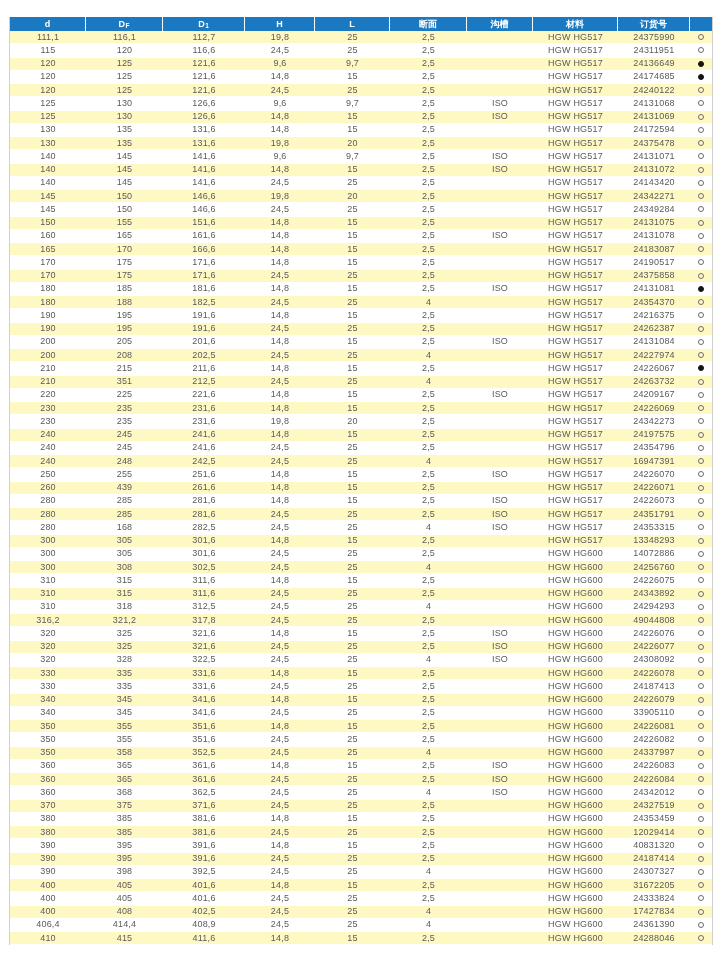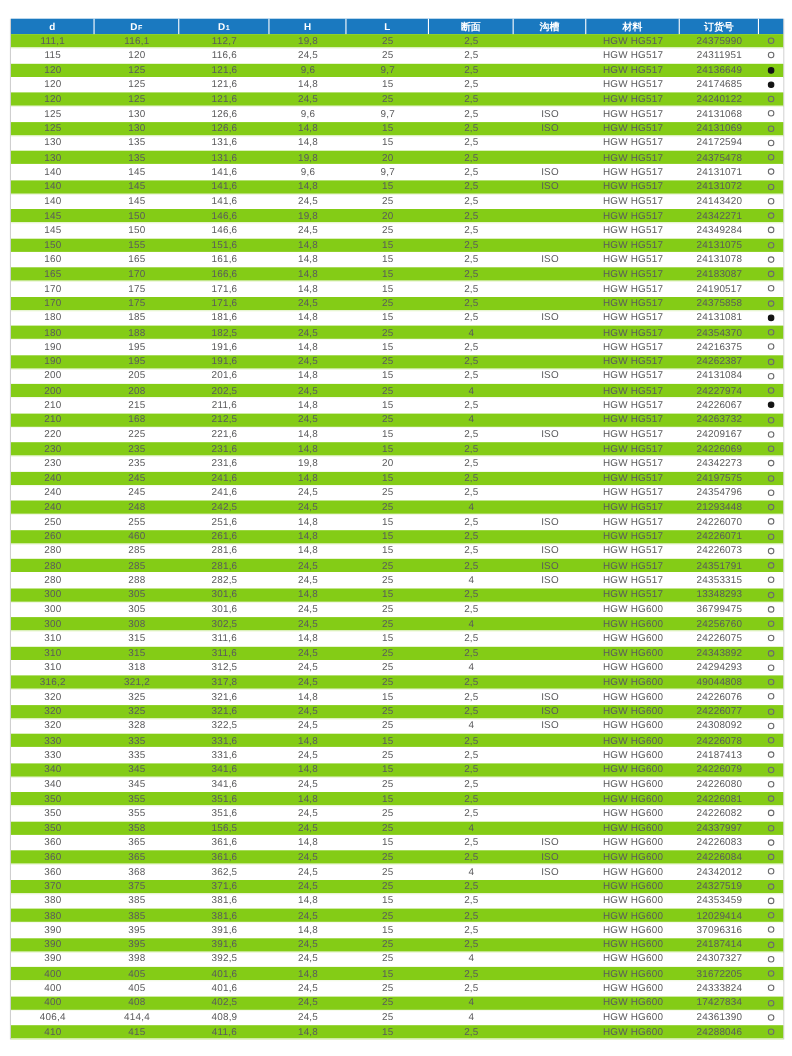--- a/index.html
+++ b/index.html
@@ -21,21 +21,21 @@
     border-right:1px solid #fff; overflow:hidden; white-space:nowrap;
   }
   .hcell:last-child { border-right:none; }
   .hcell sub { font-size:6.5px; font-weight:bold; transform:translateY(2px); margin-left:0.5px; }
   .tbody { width:100%; }
   .trow {
     display:grid;
     grid-template-columns:76px 77px 82px 70px 75px 77px 66px 85px 72px 22px;
     height:13.25px; background:#fff; border-bottom:1px solid #fff;
   }
-  .trow.alt { background:#84cc16; }
+  .trow.alt { background:#fef9c3; }
   .tcell {
     display:flex; align-items:center; justify-content:center;
     font-size:9px; color:#5a5a5c; line-height:1; letter-spacing:0.2px;
     overflow:hidden; white-space:nowrap;
   }
   .circle {
     width:6px; height:6px; border-radius:50%;
     border:1px solid #6b6b6d; background:transparent; display:block;
   }
   .circle.filled { background:#141414; border-color:#141414; }
@@ -439,21 +439,21 @@
           <div class="tcell">2,5</div>
           <div class="tcell"></div>
           <div class="tcell">HGW HG517</div>
           <div class="tcell">24226067</div>
           <div class="tcell">
             <span class="circle filled"></span>
           </div>
         </div>
         <div class="trow alt">
           <div class="tcell">210</div>
-          <div class="tcell">168</div>
+          <div class="tcell">351</div>
           <div class="tcell">212,5</div>
           <div class="tcell">24,5</div>
           <div class="tcell">25</div>
           <div class="tcell">4</div>
           <div class="tcell"></div>
           <div class="tcell">HGW HG517</div>
           <div class="tcell">24263732</div>
           <div class="tcell">
             <span class="circle"></span>
           </div>
@@ -530,42 +530,42 @@
         </div>
         <div class="trow alt">
           <div class="tcell">240</div>
           <div class="tcell">248</div>
           <div class="tcell">242,5</div>
           <div class="tcell">24,5</div>
           <div class="tcell">25</div>
           <div class="tcell">4</div>
           <div class="tcell"></div>
           <div class="tcell">HGW HG517</div>
-          <div class="tcell">21293448</div>
+          <div class="tcell">16947391</div>
           <div class="tcell">
             <span class="circle"></span>
           </div>
         </div>
         <div class="trow">
           <div class="tcell">250</div>
           <div class="tcell">255</div>
           <div class="tcell">251,6</div>
           <div class="tcell">14,8</div>
           <div class="tcell">15</div>
           <div class="tcell">2,5</div>
           <div class="tcell">ISO</div>
           <div class="tcell">HGW HG517</div>
           <div class="tcell">24226070</div>
           <div class="tcell">
             <span class="circle"></span>
           </div>
         </div>
         <div class="trow alt">
           <div class="tcell">260</div>
-          <div class="tcell">460</div>
+          <div class="tcell">439</div>
           <div class="tcell">261,6</div>
           <div class="tcell">14,8</div>
           <div class="tcell">15</div>
           <div class="tcell">2,5</div>
           <div class="tcell"></div>
           <div class="tcell">HGW HG517</div>
           <div class="tcell">24226071</div>
           <div class="tcell">
             <span class="circle"></span>
           </div>
@@ -593,21 +593,21 @@
           <div class="tcell">2,5</div>
           <div class="tcell">ISO</div>
           <div class="tcell">HGW HG517</div>
           <div class="tcell">24351791</div>
           <div class="tcell">
             <span class="circle"></span>
           </div>
         </div>
         <div class="trow">
           <div class="tcell">280</div>
-          <div class="tcell">288</div>
+          <div class="tcell">168</div>
           <div class="tcell">282,5</div>
           <div class="tcell">24,5</div>
           <div class="tcell">25</div>
           <div class="tcell">4</div>
           <div class="tcell">ISO</div>
           <div class="tcell">HGW HG517</div>
           <div class="tcell">24353315</div>
           <div class="tcell">
             <span class="circle"></span>
           </div>
@@ -628,21 +628,21 @@
         </div>
         <div class="trow">
           <div class="tcell">300</div>
           <div class="tcell">305</div>
           <div class="tcell">301,6</div>
           <div class="tcell">24,5</div>
           <div class="tcell">25</div>
           <div class="tcell">2,5</div>
           <div class="tcell"></div>
           <div class="tcell">HGW HG600</div>
-          <div class="tcell">36799475</div>
+          <div class="tcell">14072886</div>
           <div class="tcell">
             <span class="circle"></span>
           </div>
         </div>
         <div class="trow alt">
           <div class="tcell">300</div>
           <div class="tcell">308</div>
           <div class="tcell">302,5</div>
           <div class="tcell">24,5</div>
           <div class="tcell">25</div>
@@ -796,21 +796,21 @@
         </div>
         <div class="trow">
           <div class="tcell">340</div>
           <div class="tcell">345</div>
           <div class="tcell">341,6</div>
           <div class="tcell">24,5</div>
           <div class="tcell">25</div>
           <div class="tcell">2,5</div>
           <div class="tcell"></div>
           <div class="tcell">HGW HG600</div>
-          <div class="tcell">24226080</div>
+          <div class="tcell">33905110</div>
           <div class="tcell">
             <span class="circle"></span>
           </div>
         </div>
         <div class="trow alt">
           <div class="tcell">350</div>
           <div class="tcell">355</div>
           <div class="tcell">351,6</div>
           <div class="tcell">14,8</div>
           <div class="tcell">15</div>
@@ -832,21 +832,21 @@
           <div class="tcell"></div>
           <div class="tcell">HGW HG600</div>
           <div class="tcell">24226082</div>
           <div class="tcell">
             <span class="circle"></span>
           </div>
         </div>
         <div class="trow alt">
           <div class="tcell">350</div>
           <div class="tcell">358</div>
-          <div class="tcell">156,5</div>
+          <div class="tcell">352,5</div>
           <div class="tcell">24,5</div>
           <div class="tcell">25</div>
           <div class="tcell">4</div>
           <div class="tcell"></div>
           <div class="tcell">HGW HG600</div>
           <div class="tcell">24337997</div>
           <div class="tcell">
             <span class="circle"></span>
           </div>
         </div>
@@ -936,21 +936,21 @@
         </div>
         <div class="trow">
           <div class="tcell">390</div>
           <div class="tcell">395</div>
           <div class="tcell">391,6</div>
           <div class="tcell">14,8</div>
           <div class="tcell">15</div>
           <div class="tcell">2,5</div>
           <div class="tcell"></div>
           <div class="tcell">HGW HG600</div>
-          <div class="tcell">37096316</div>
+          <div class="tcell">40831320</div>
           <div class="tcell">
             <span class="circle"></span>
           </div>
         </div>
         <div class="trow alt">
           <div class="tcell">390</div>
           <div class="tcell">395</div>
           <div class="tcell">391,6</div>
           <div class="tcell">24,5</div>
           <div class="tcell">25</div>

